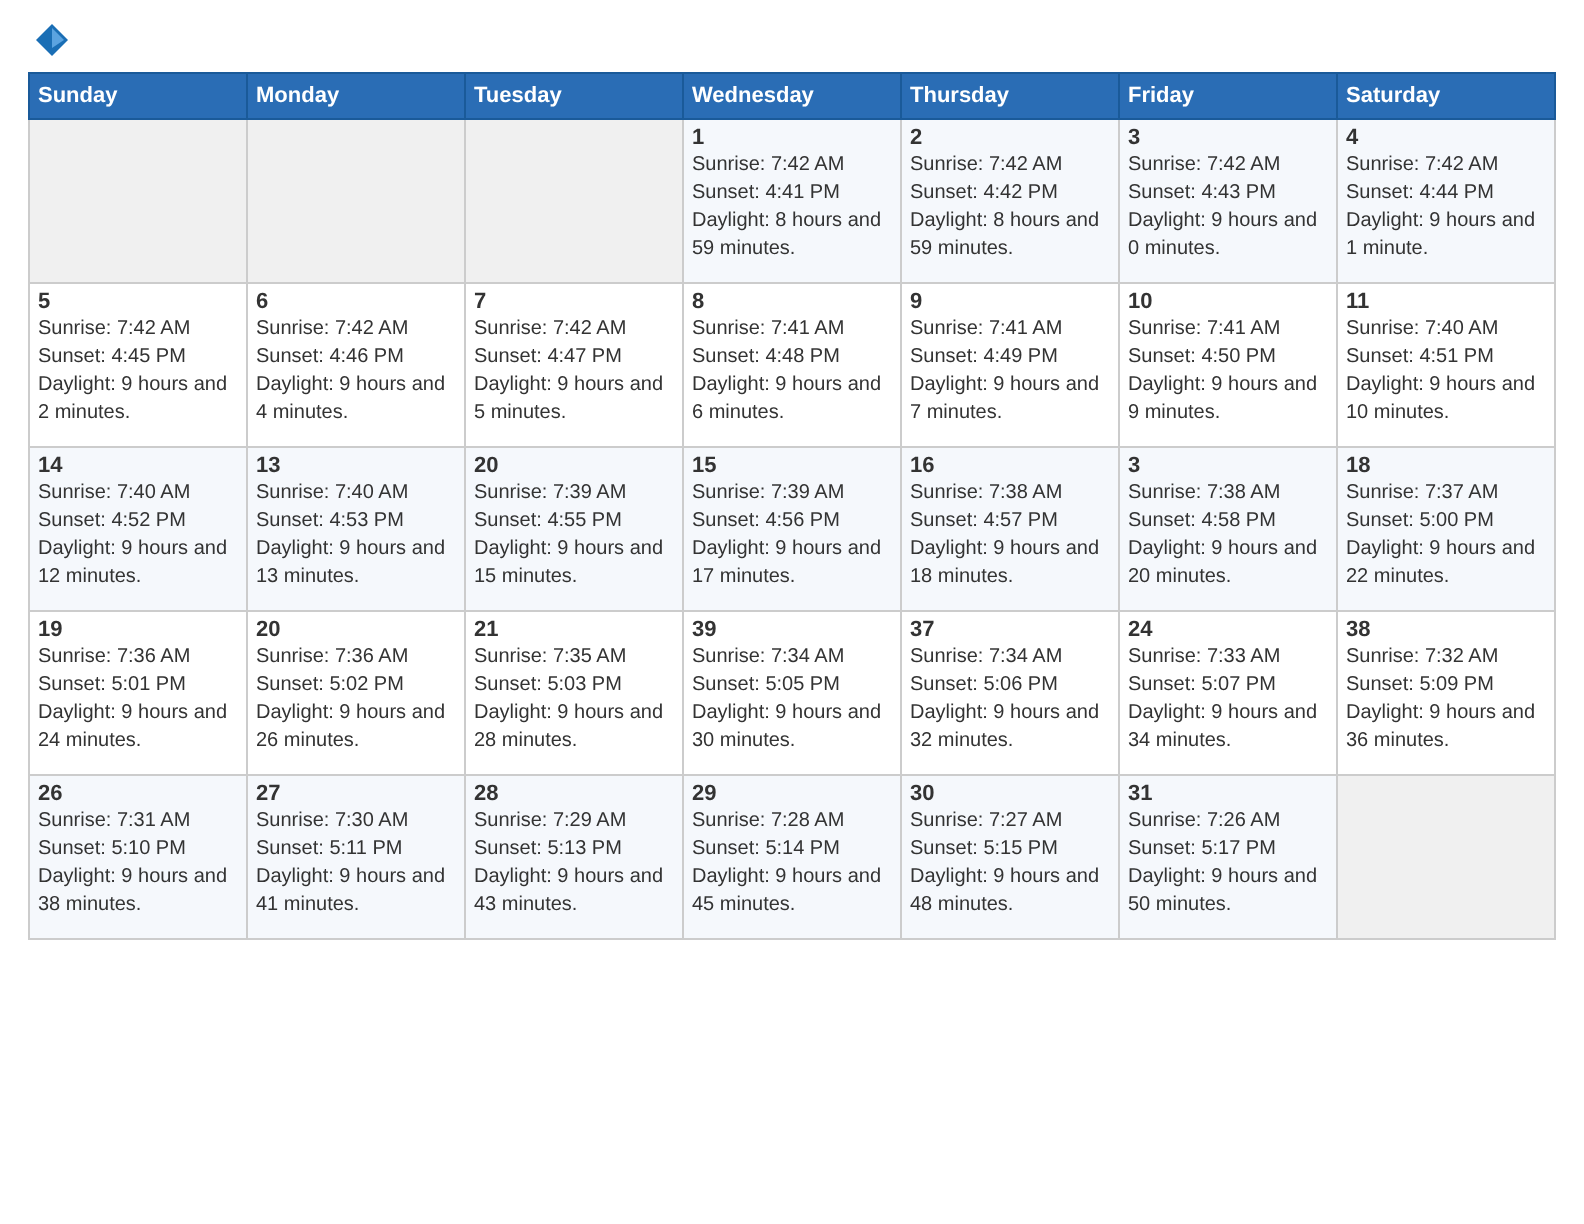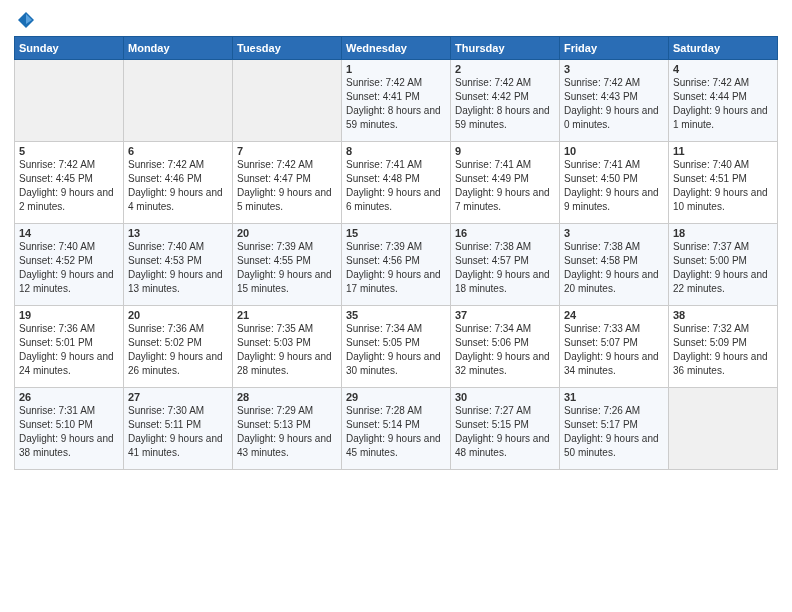--- a/index.html
+++ b/index.html
@@ -228,21 +228,21 @@
           </td>
           <td>
             <span class="day-number">20</span>
             <div class="day-info">Sunrise: 7:36 AM<br>Sunset: 5:02 PM<br>Daylight: 9 hours and 26 minutes.</div>
           </td>
           <td>
             <span class="day-number">21</span>
             <div class="day-info">Sunrise: 7:35 AM<br>Sunset: 5:03 PM<br>Daylight: 9 hours and 28 minutes.</div>
           </td>
           <td>
-            <span class="day-number">35</span>
+            <span class="day-number">39</span>
             <div class="day-info">Sunrise: 7:34 AM<br>Sunset: 5:05 PM<br>Daylight: 9 hours and 30 minutes.</div>
           </td>
           <td>
             <span class="day-number">37</span>
             <div class="day-info">Sunrise: 7:34 AM<br>Sunset: 5:06 PM<br>Daylight: 9 hours and 32 minutes.</div>
           </td>
           <td>
             <span class="day-number">24</span>
             <div class="day-info">Sunrise: 7:33 AM<br>Sunset: 5:07 PM<br>Daylight: 9 hours and 34 minutes.</div>
           </td>

